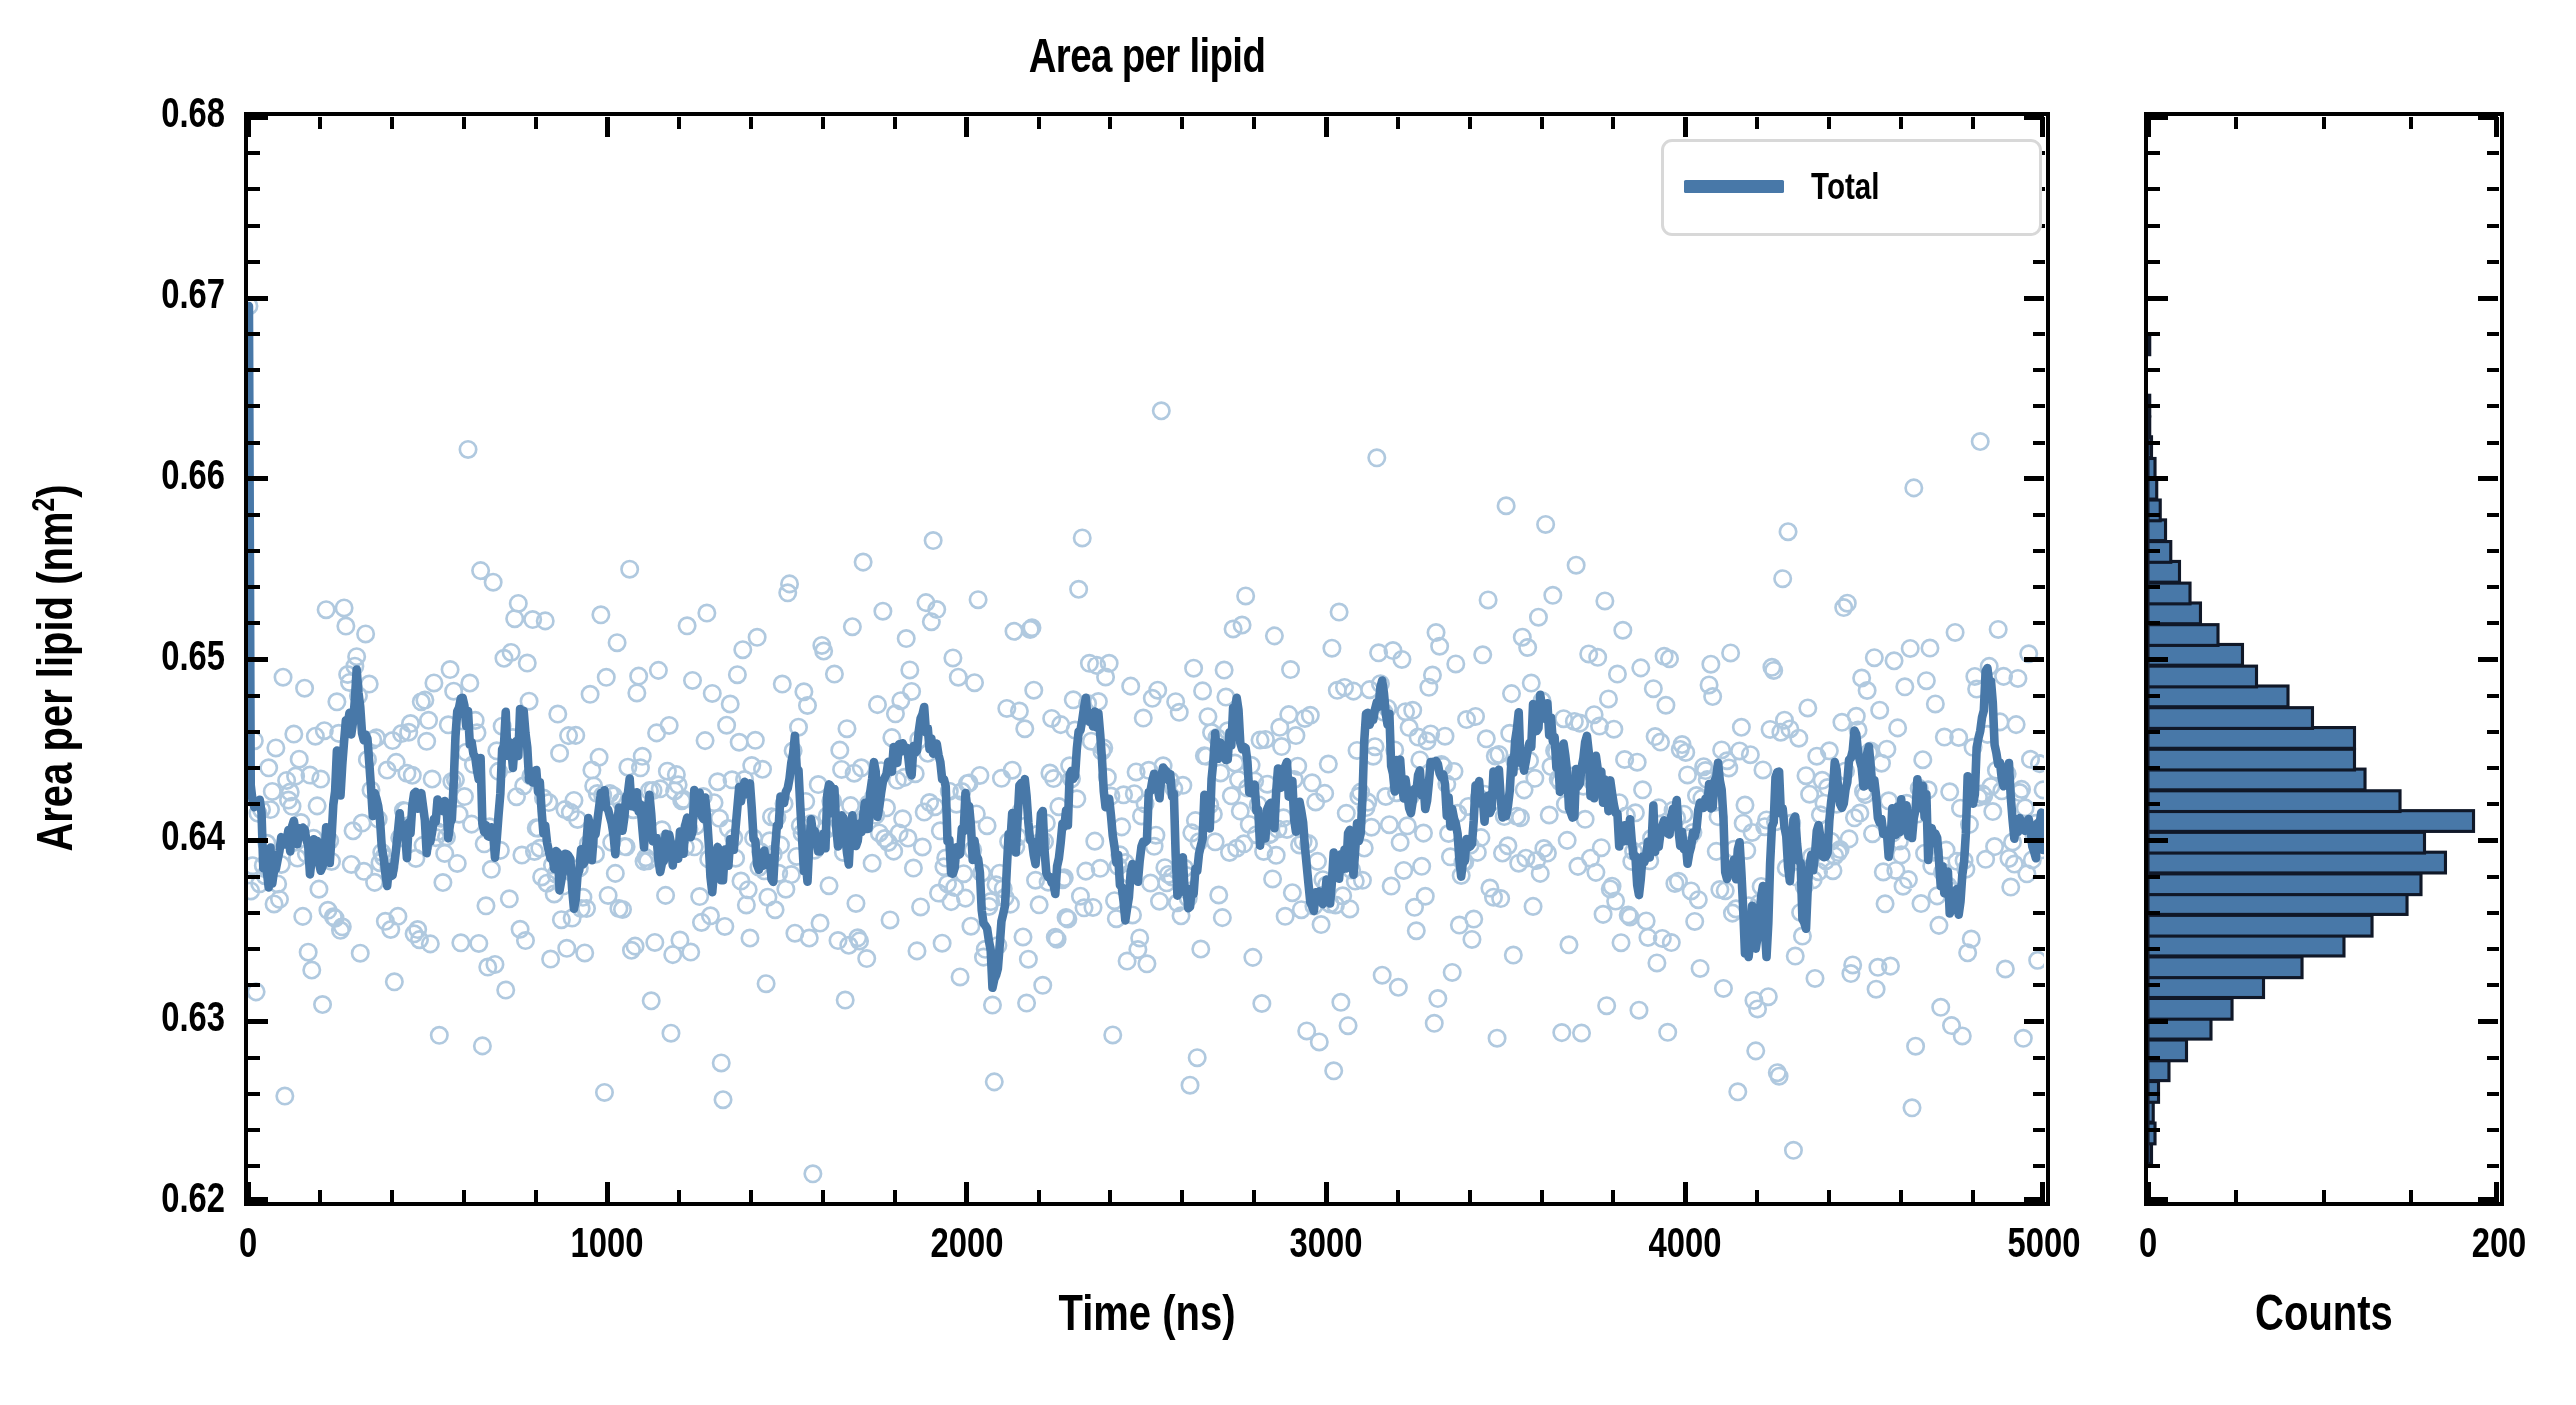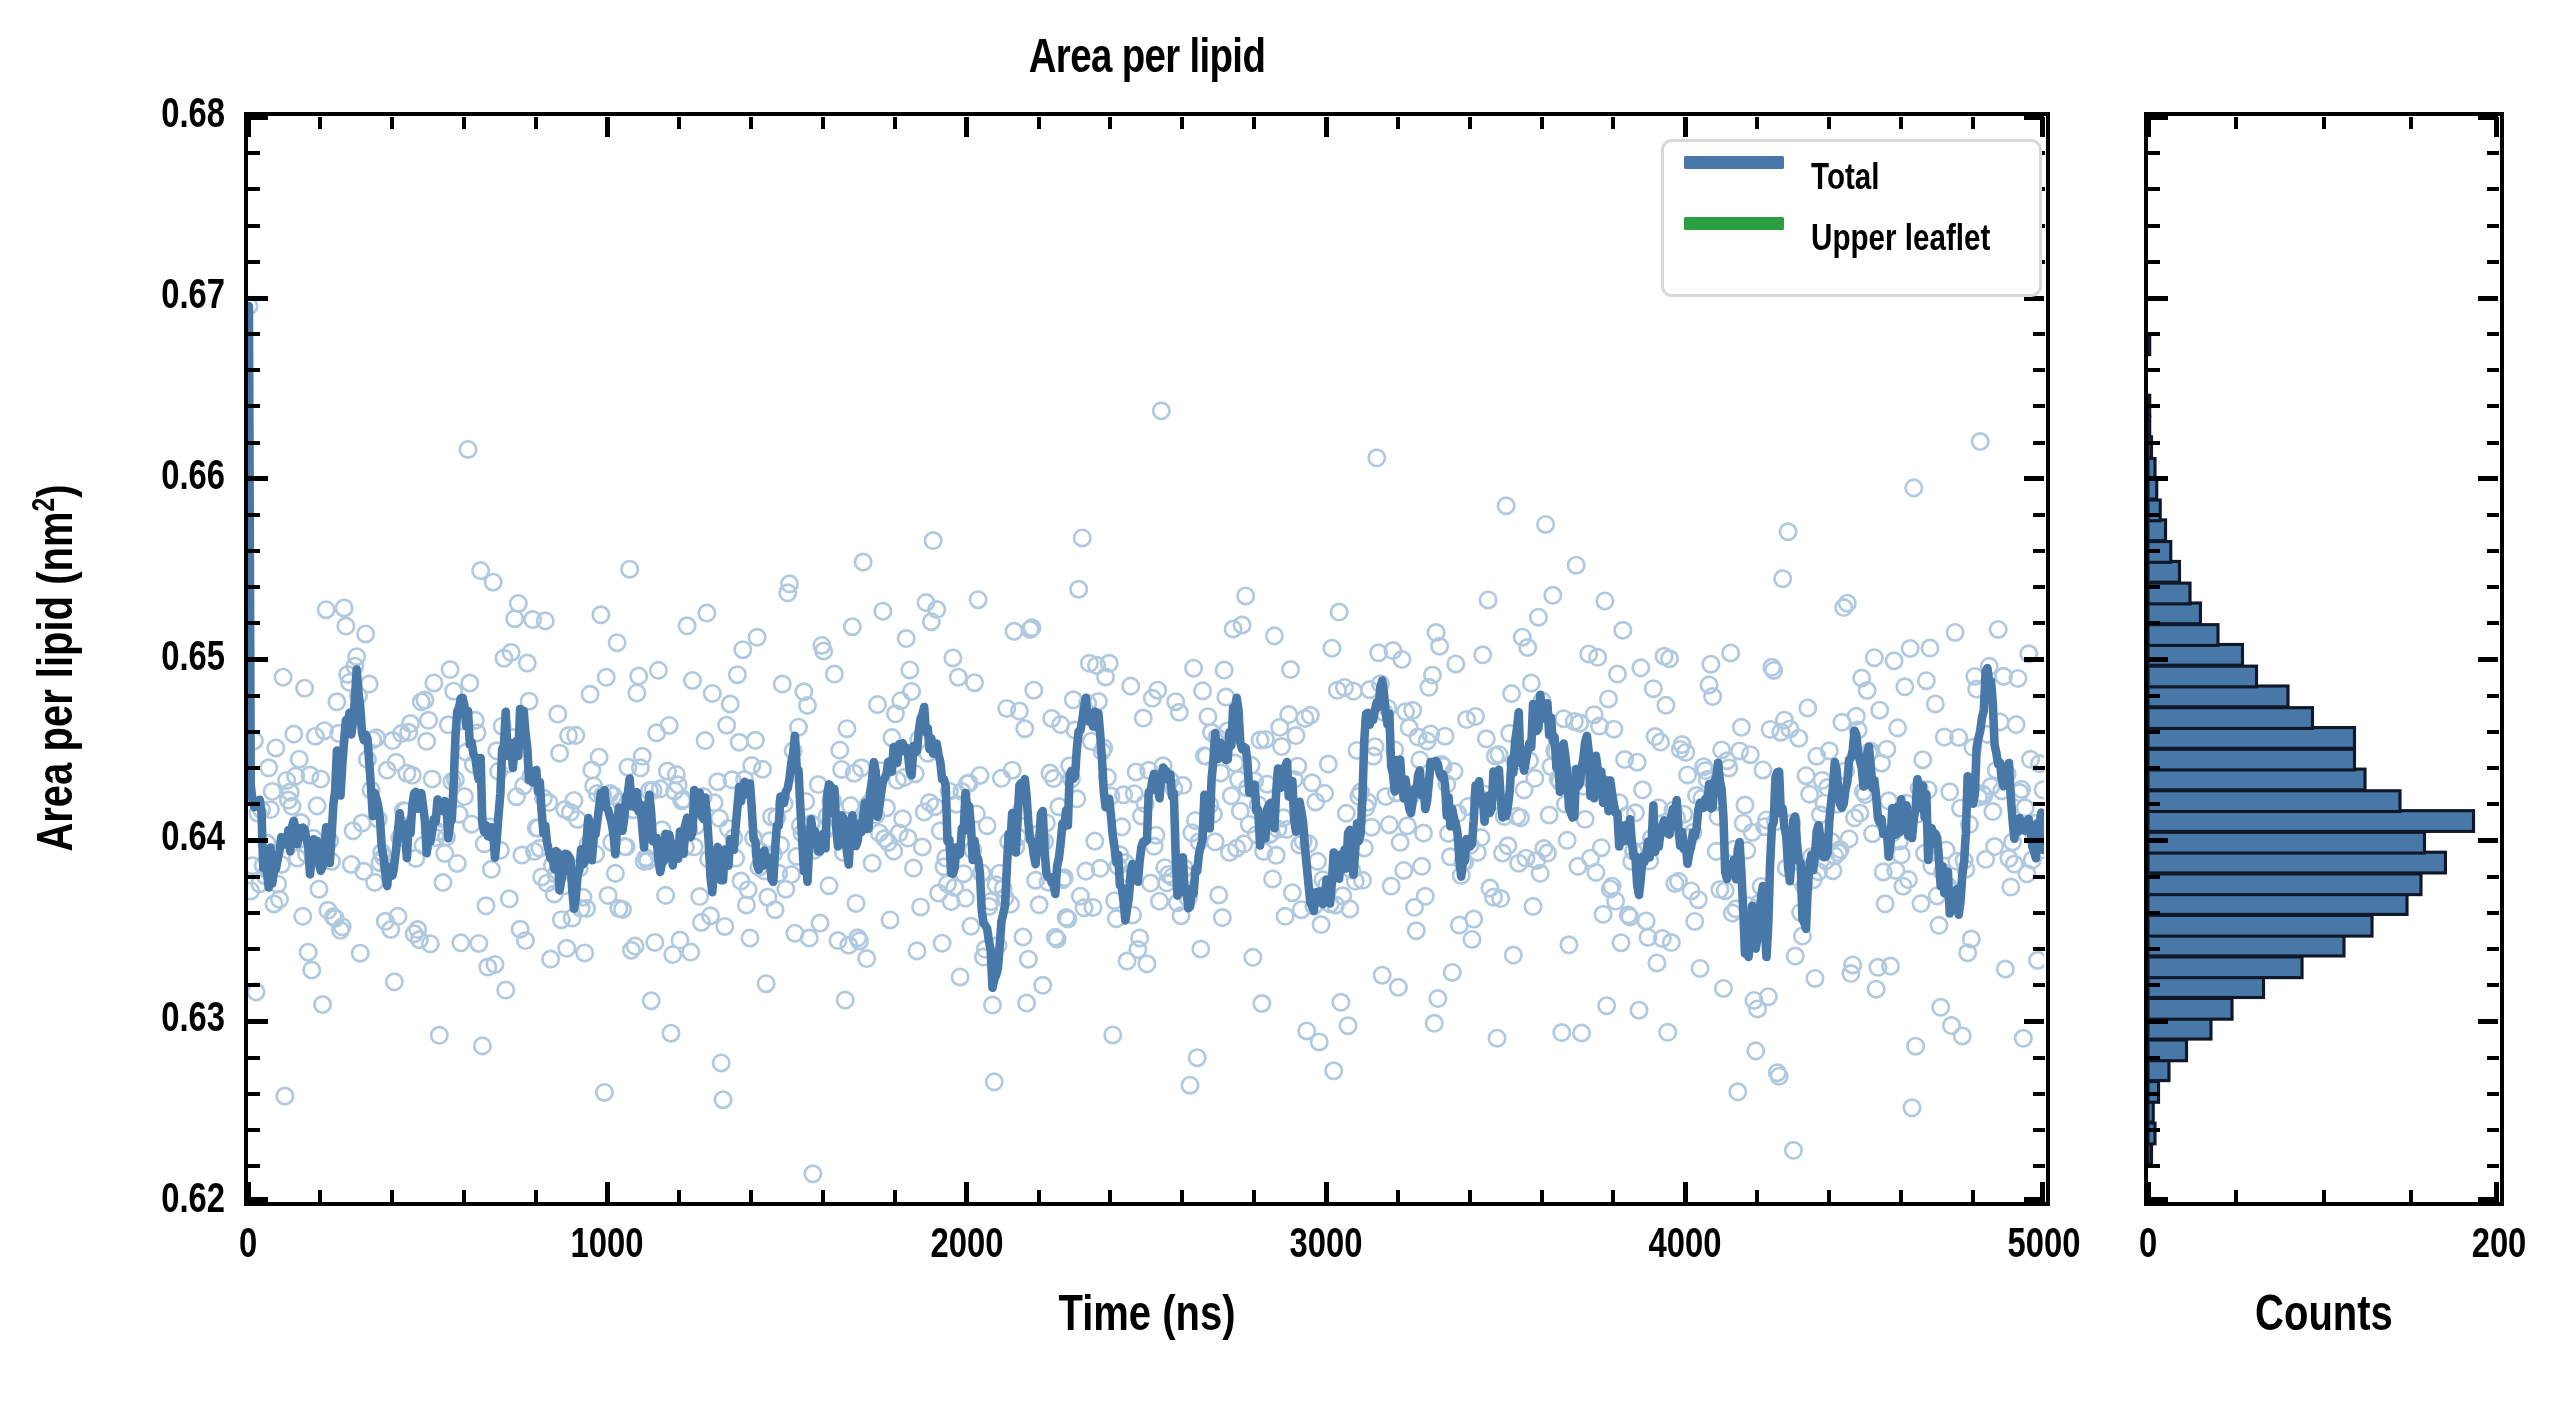--- a/index.html
+++ b/index.html
@@ -107,21 +107,21 @@
     top: 139px;
     width: 381px;
     box-sizing: border-box;
     background: #ffffff;
     border: 3.1px solid #d8d8d8;
     border-radius: 11px;
     padding: 14px 17px 15.6px 20px;
   }
   .legend-row {
     display: flex;
-    align-items: flex-start;
+    align-items: center;
     height: 61px;
   }
   .legend-swatch {
     width: 100px;
     height: 12.5px;
     border-radius: 1.6px;
     flex: 0 0 auto;
   }
   .legend-label {
     margin-left: 26.5px;
@@ -403,20 +403,16 @@
       <div class="ticklabel ylab" style="left: 0px; top: 89px; width: 225px;">0.68</div>
       <div class="ticklabel xlab" style="left: 2031px; top: 1219px; width: 234px;">0</div>
       <div class="ticklabel xlab" style="left: 2382px; top: 1219px; width: 234px;">200</div>
     </div>
 
   <div id="legend">
     <div class="legend-row">
       <span class="legend-swatch" id="sw0" style="background: rgb(72, 120, 168);"></span>
       <span class="legend-label">Total</span>
     </div>
-    <div class="legend-row">
-      <span class="legend-swatch" id="sw1" style="background: rgb(43, 158, 66);"></span>
-      <span class="legend-label">Upper leaflet</span>
-    </div>
   </div>
 
 </div>
 
 
 </body></html>

